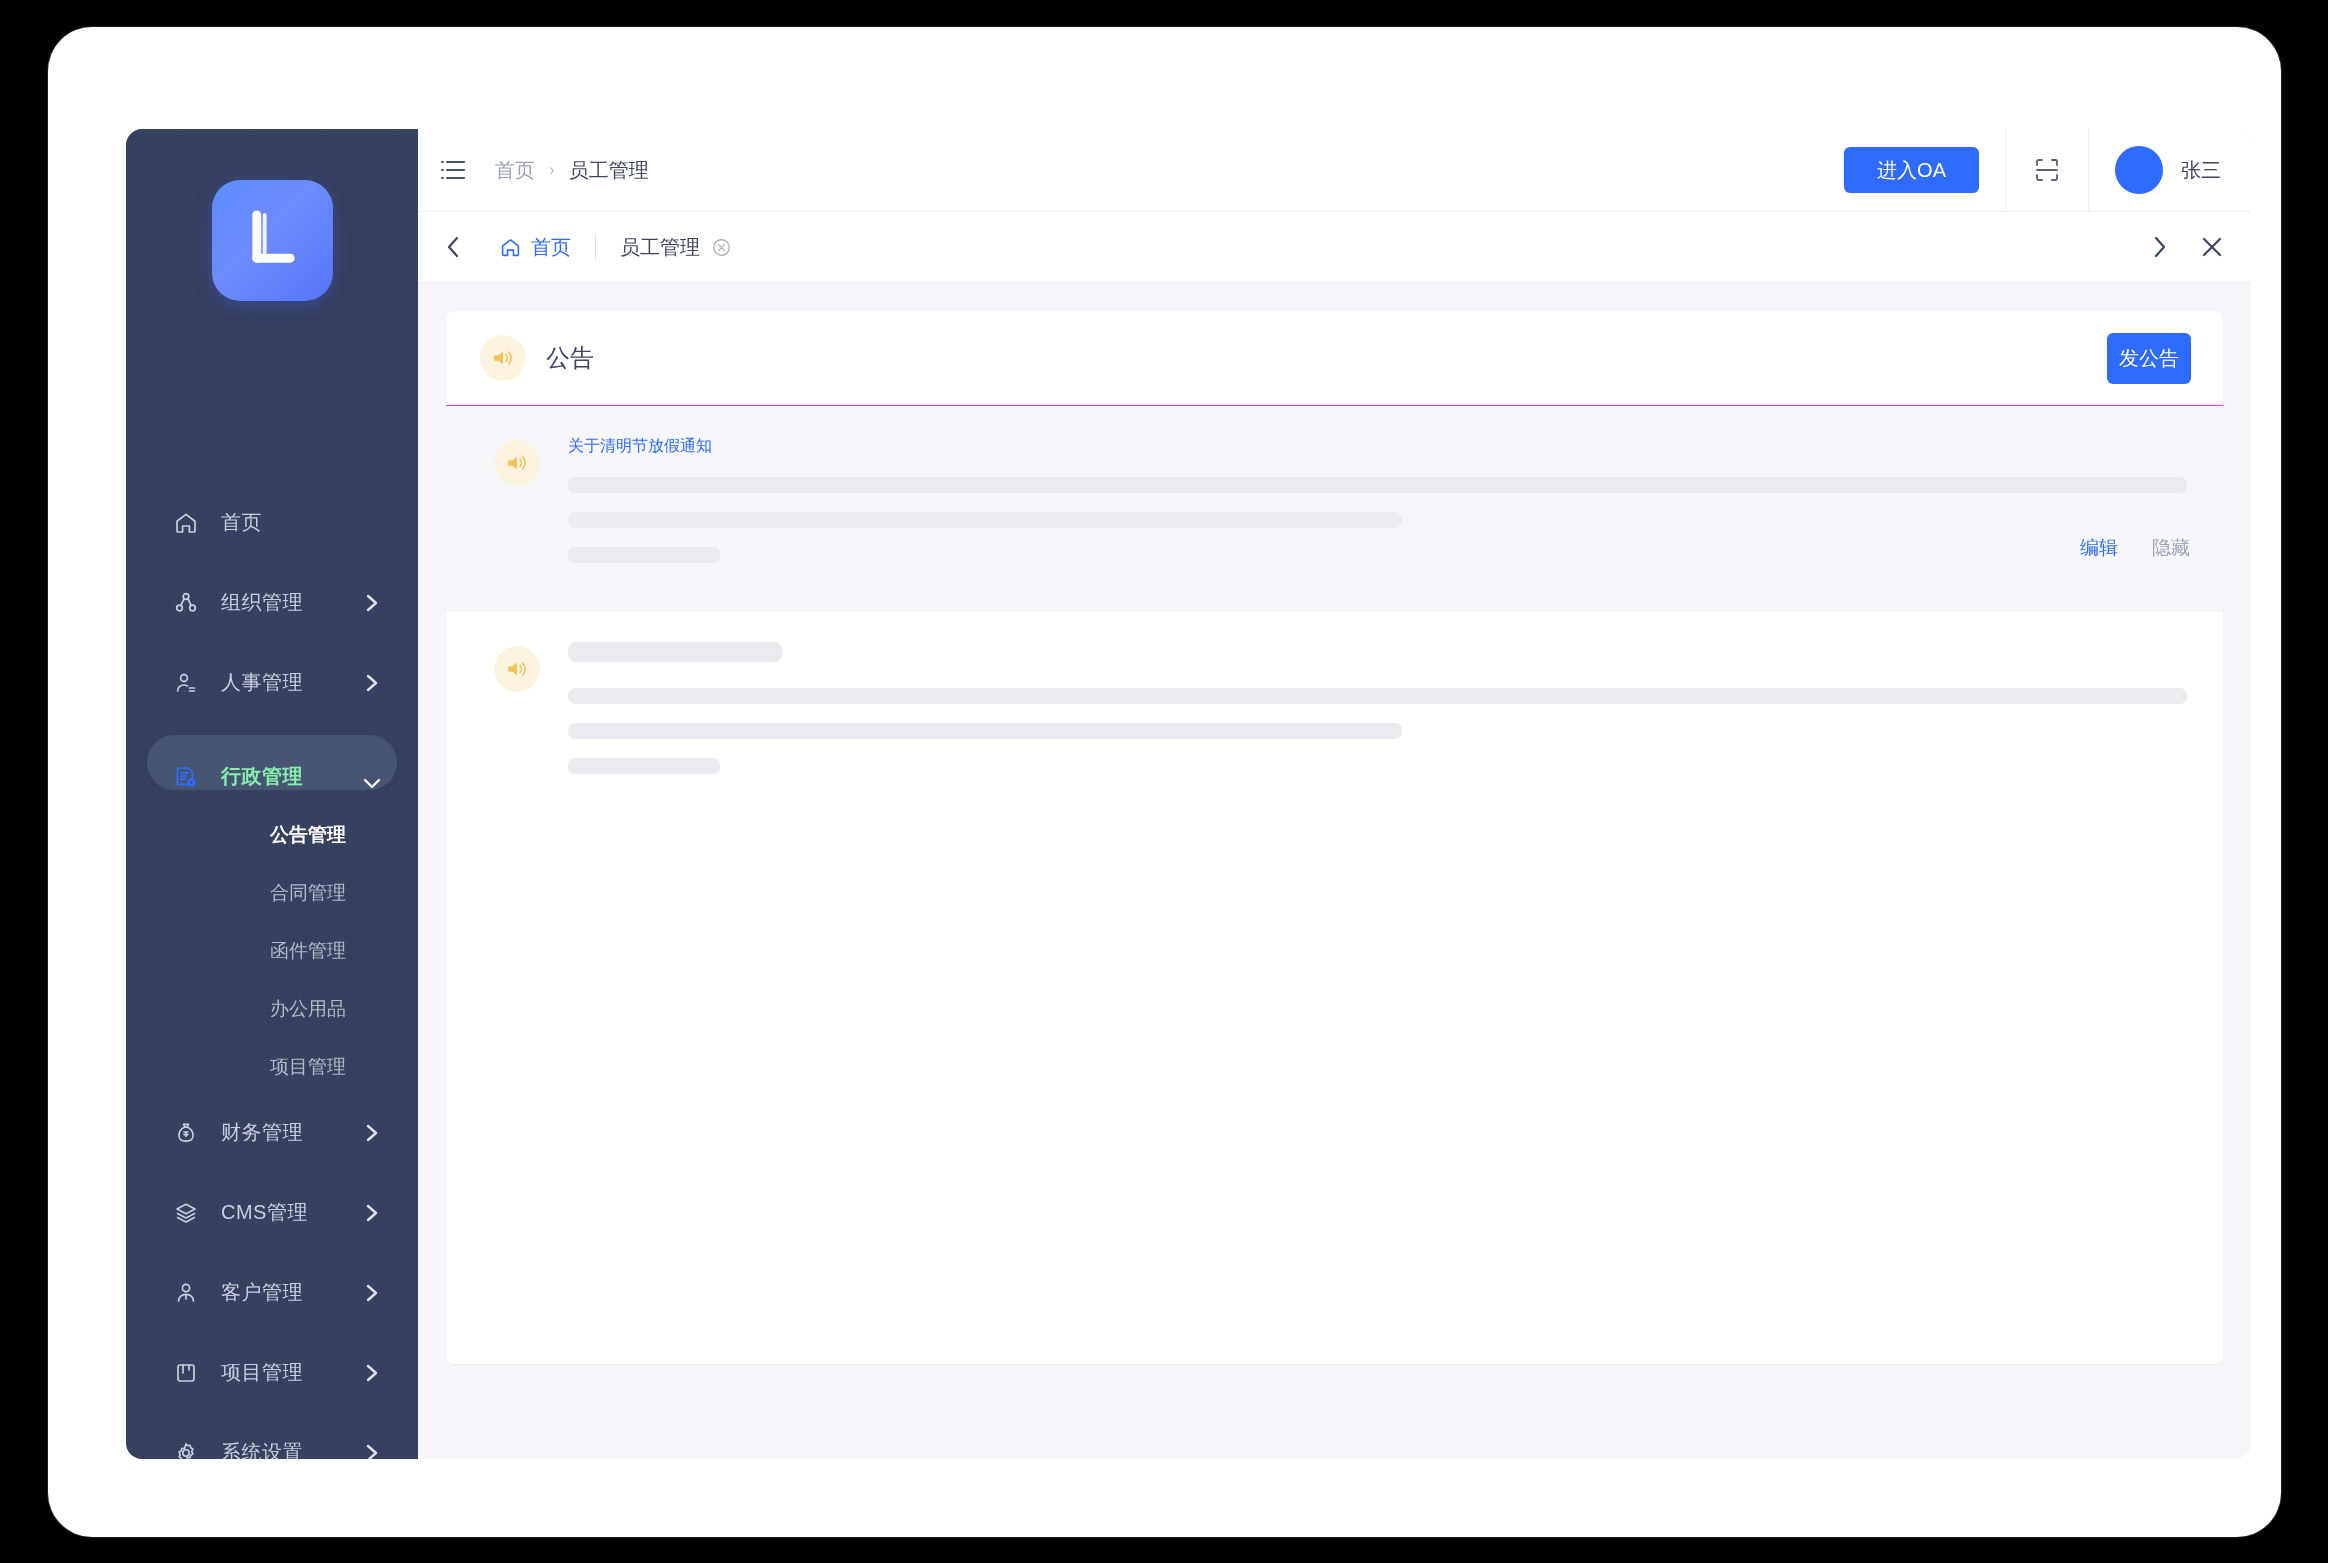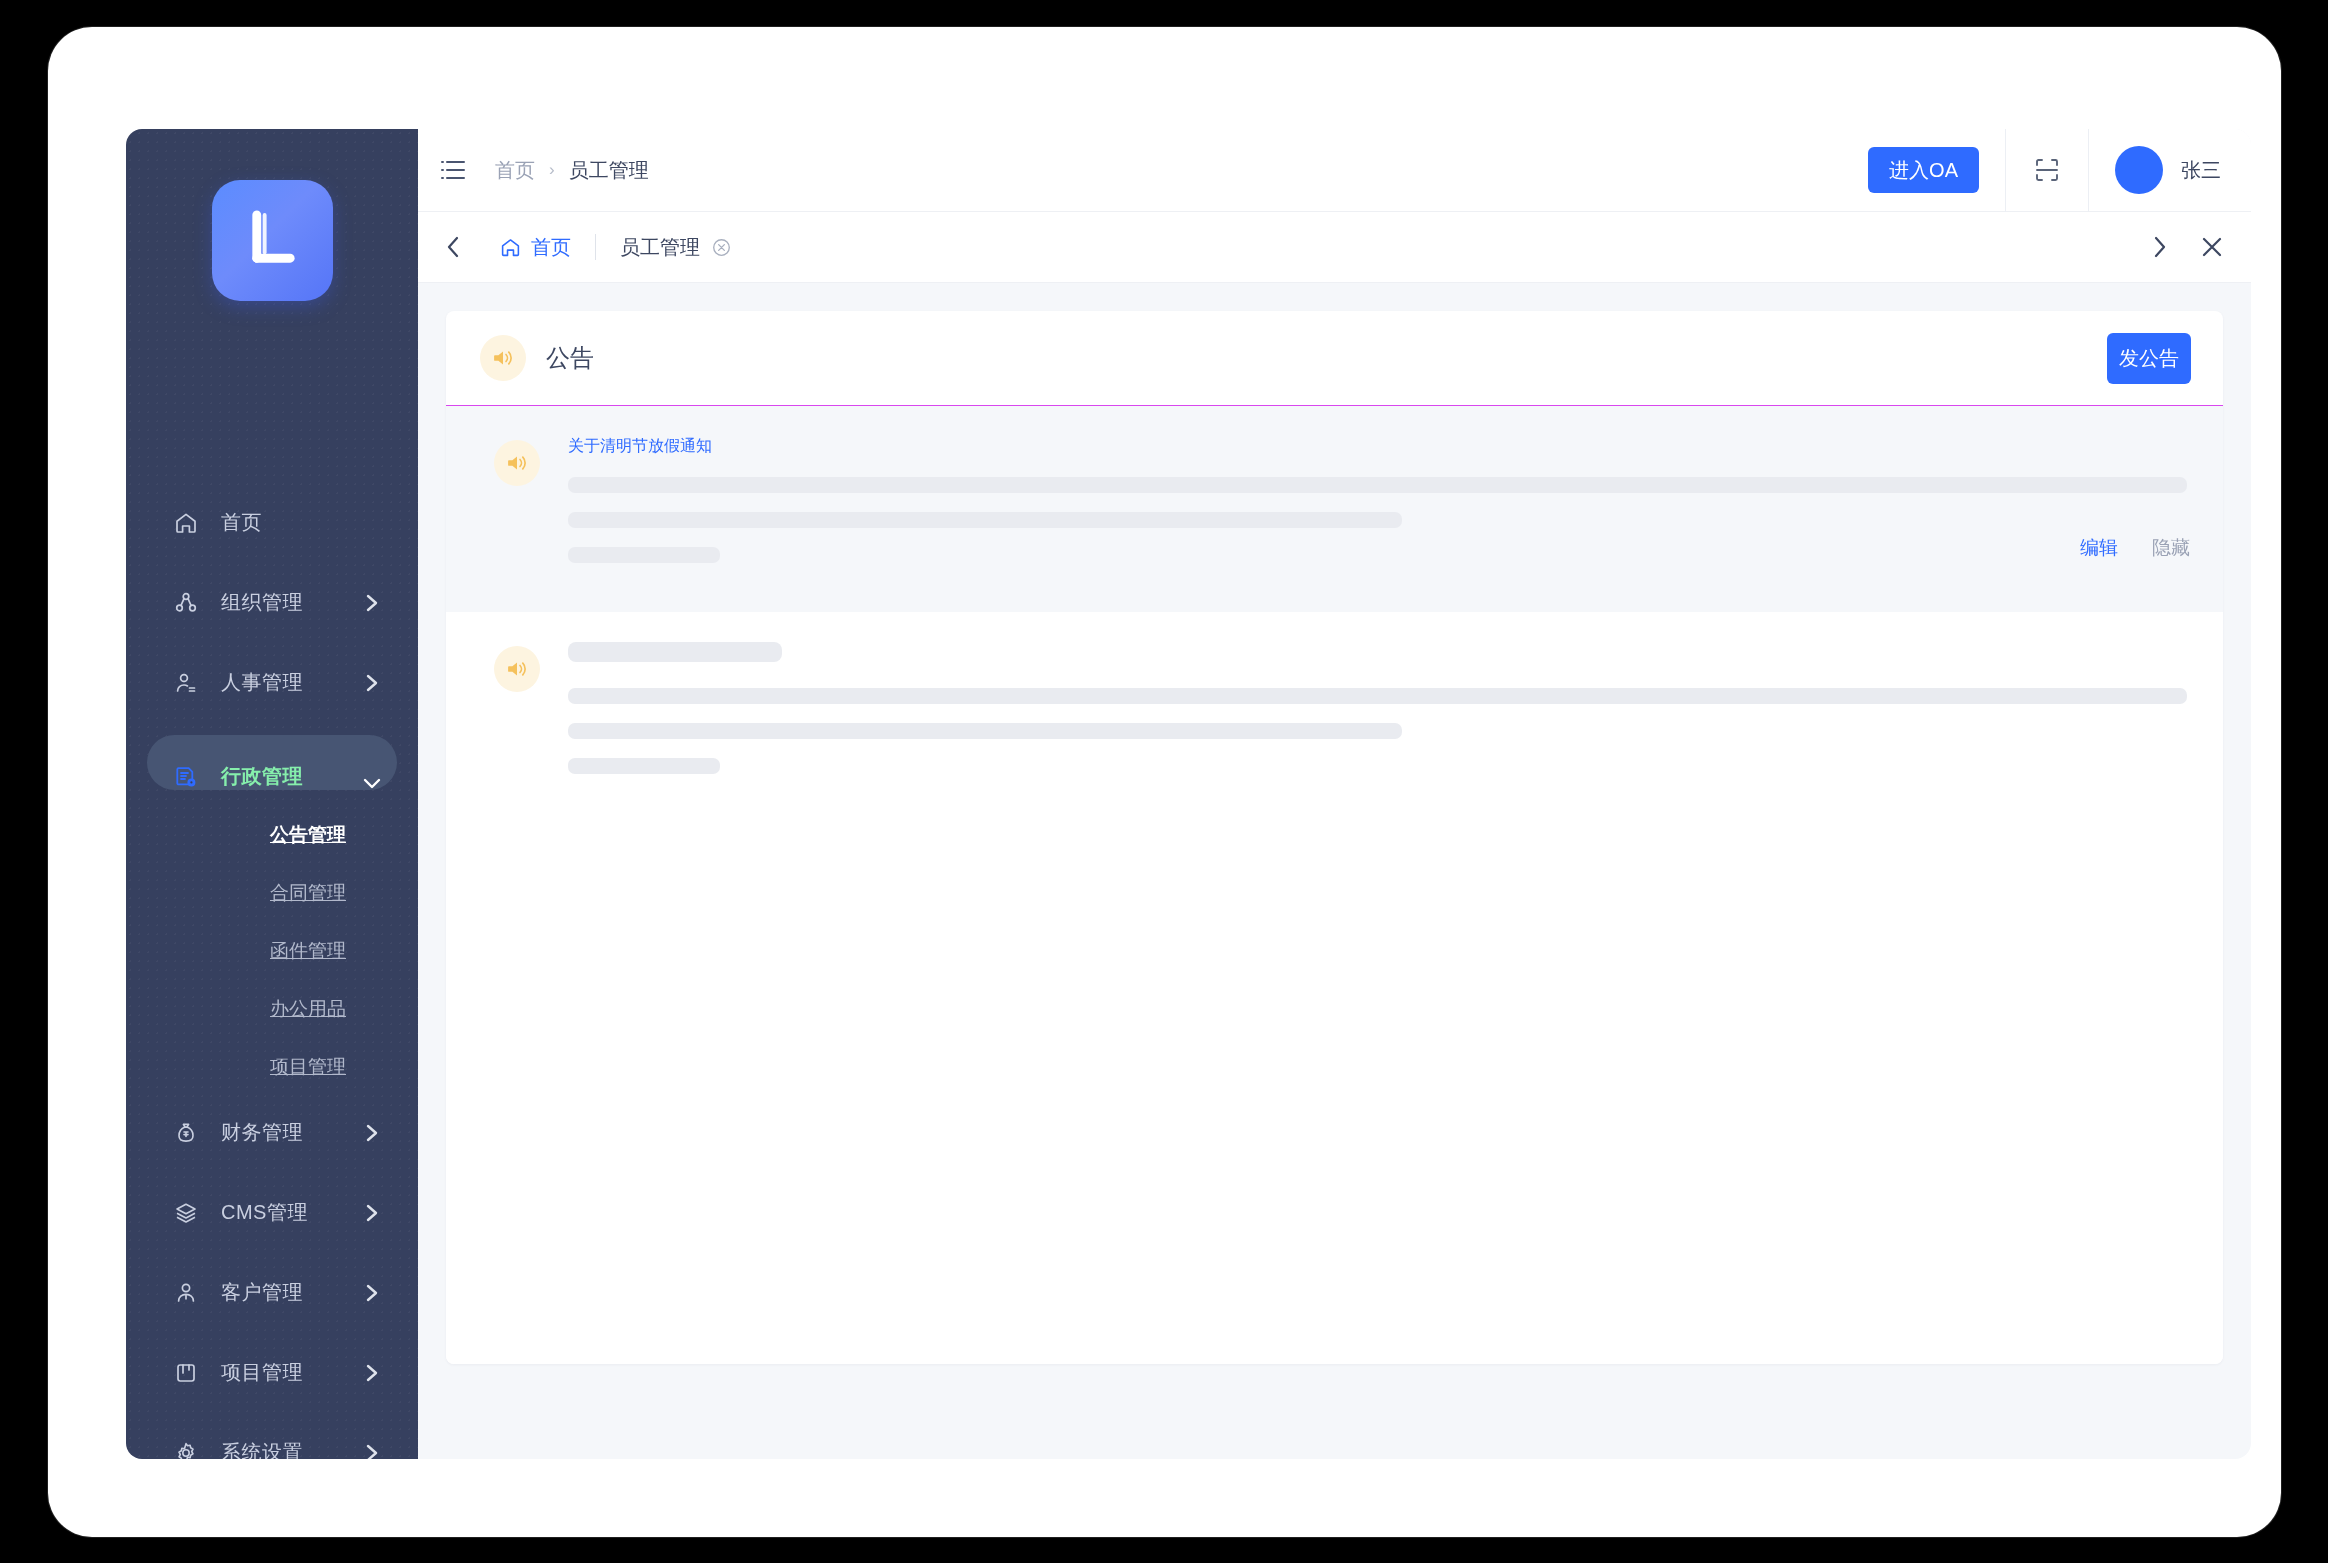--- a/index.html
+++ b/index.html
@@ -80,21 +80,20 @@
   .sub-item {
     position: relative;
     height: 40px;
     display: flex; align-items: center;
     padding-left: 144px;
     color: #b2b9cc;
     font-size: 19px;
     margin-bottom: 18px;
     cursor: pointer;
     z-index: 2;
-    text-decoration: underline;
   }
   .sub-item.active { color: #ffffff; font-weight: 700; }
 
   
   .main {
     position: absolute;
     left: 292px; top: 0;
     width: 1833px; height: 1330px;
     background: #f5f7fa;
     border-radius: 0 16px 16px 0;
@@ -110,21 +109,21 @@
     border-bottom: 1px solid #eef0f4;
   }
   .hamb { margin-left: 21px; width: 28px; height: 28px; display:flex;align-items:center;justify-content:center; cursor:pointer;}
   .crumbs { display: flex; align-items: center; margin-left: 28px; font-size: 20px; }
   .crumb-home { color: #9aa2b5; }
   .crumb-sep { margin: 0 14px; color: #b6bcc9; font-size: 17px; }
   .crumb-cur { color: #3d4761; }
   .header-right { margin-left: auto; display: flex; align-items: center; height: 83px; }
   .btn-oa {
     background: #2f6bff; color: #fff;
-    font-size: 20px; padding: 0 21px; height: 46px;
+    font-size: 20px; padding: 0 33px; height: 46px;
     border: none; border-radius: 6px;
     display:flex; align-items:center; cursor:pointer;
   }
   .hdr-divider { width: 1px; height: 83px; background: #eceff4; margin: 0 26px; }
   .scan-ico { width: 30px; height: 30px; display:flex;align-items:center;justify-content:center; cursor:pointer;}
   .hdr-divider2 { width: 1px; height: 83px; background: #eceff4; margin: 0 26px 0 26px; }
   .avatar { width: 48px; height: 48px; border-radius: 50%; background: #2f6bff; }
   .uname { font-size: 20px; color: #3d4761; margin: 0 30px 0 18px; }
 
   

